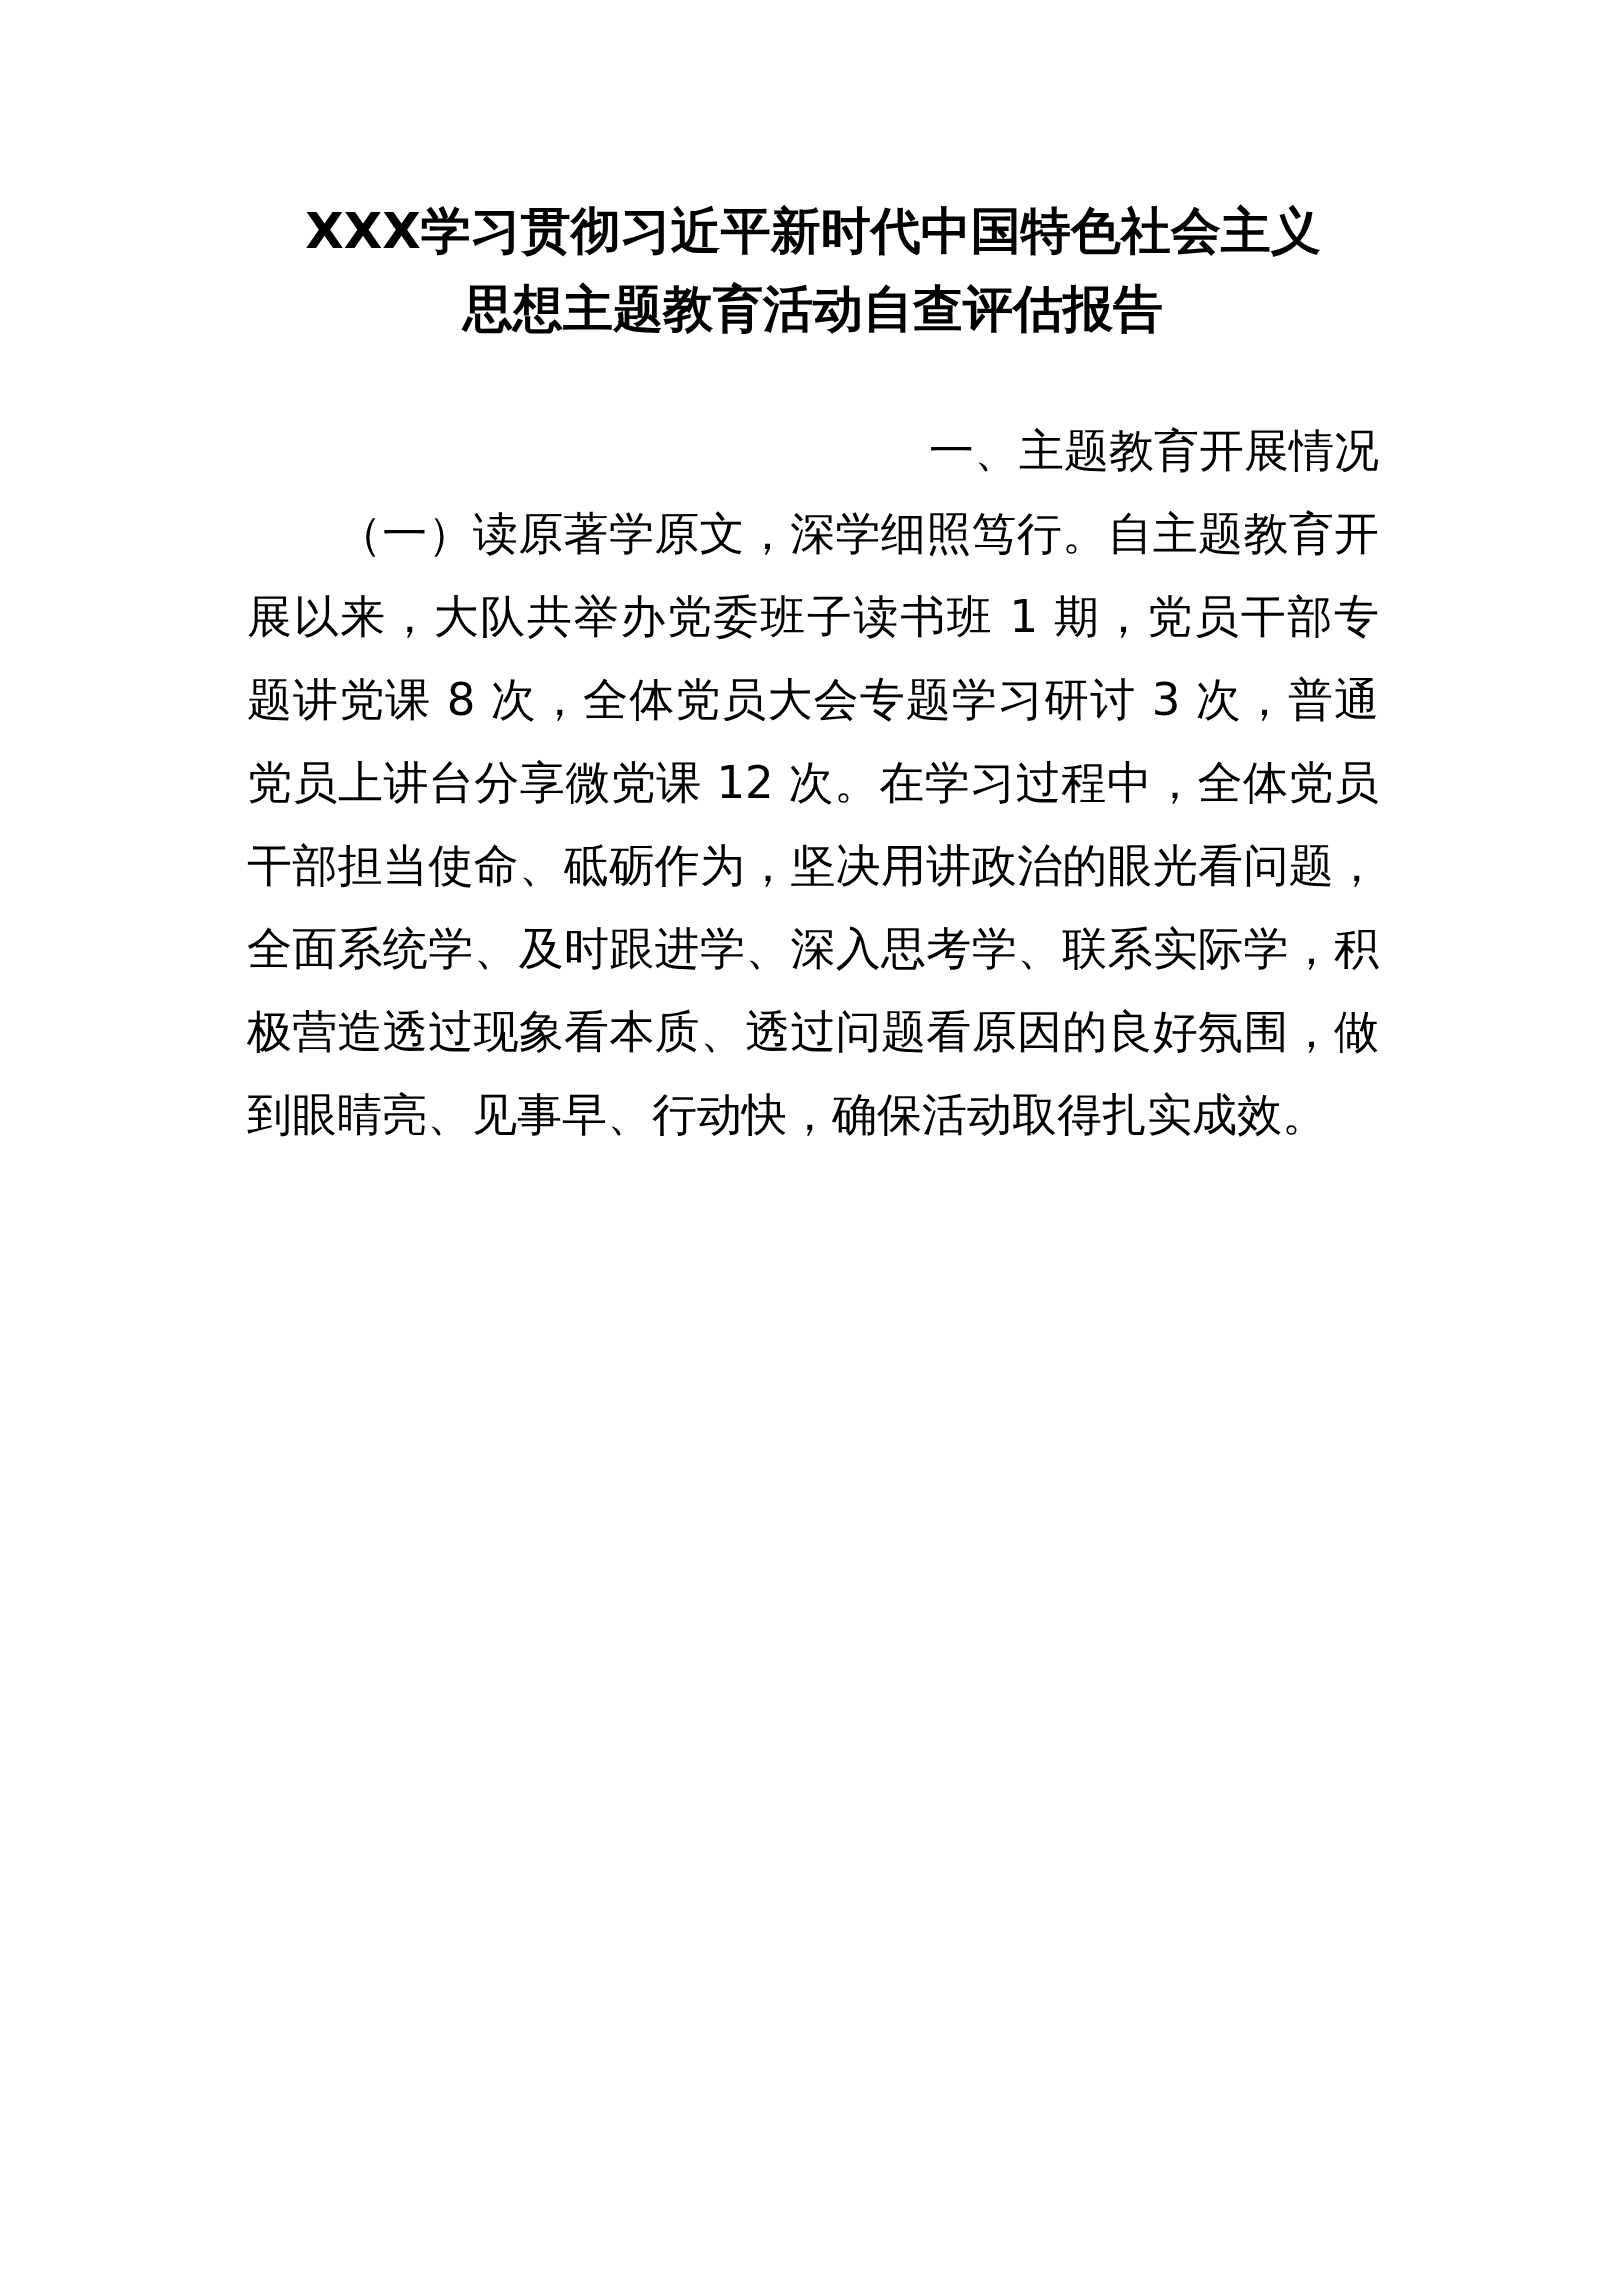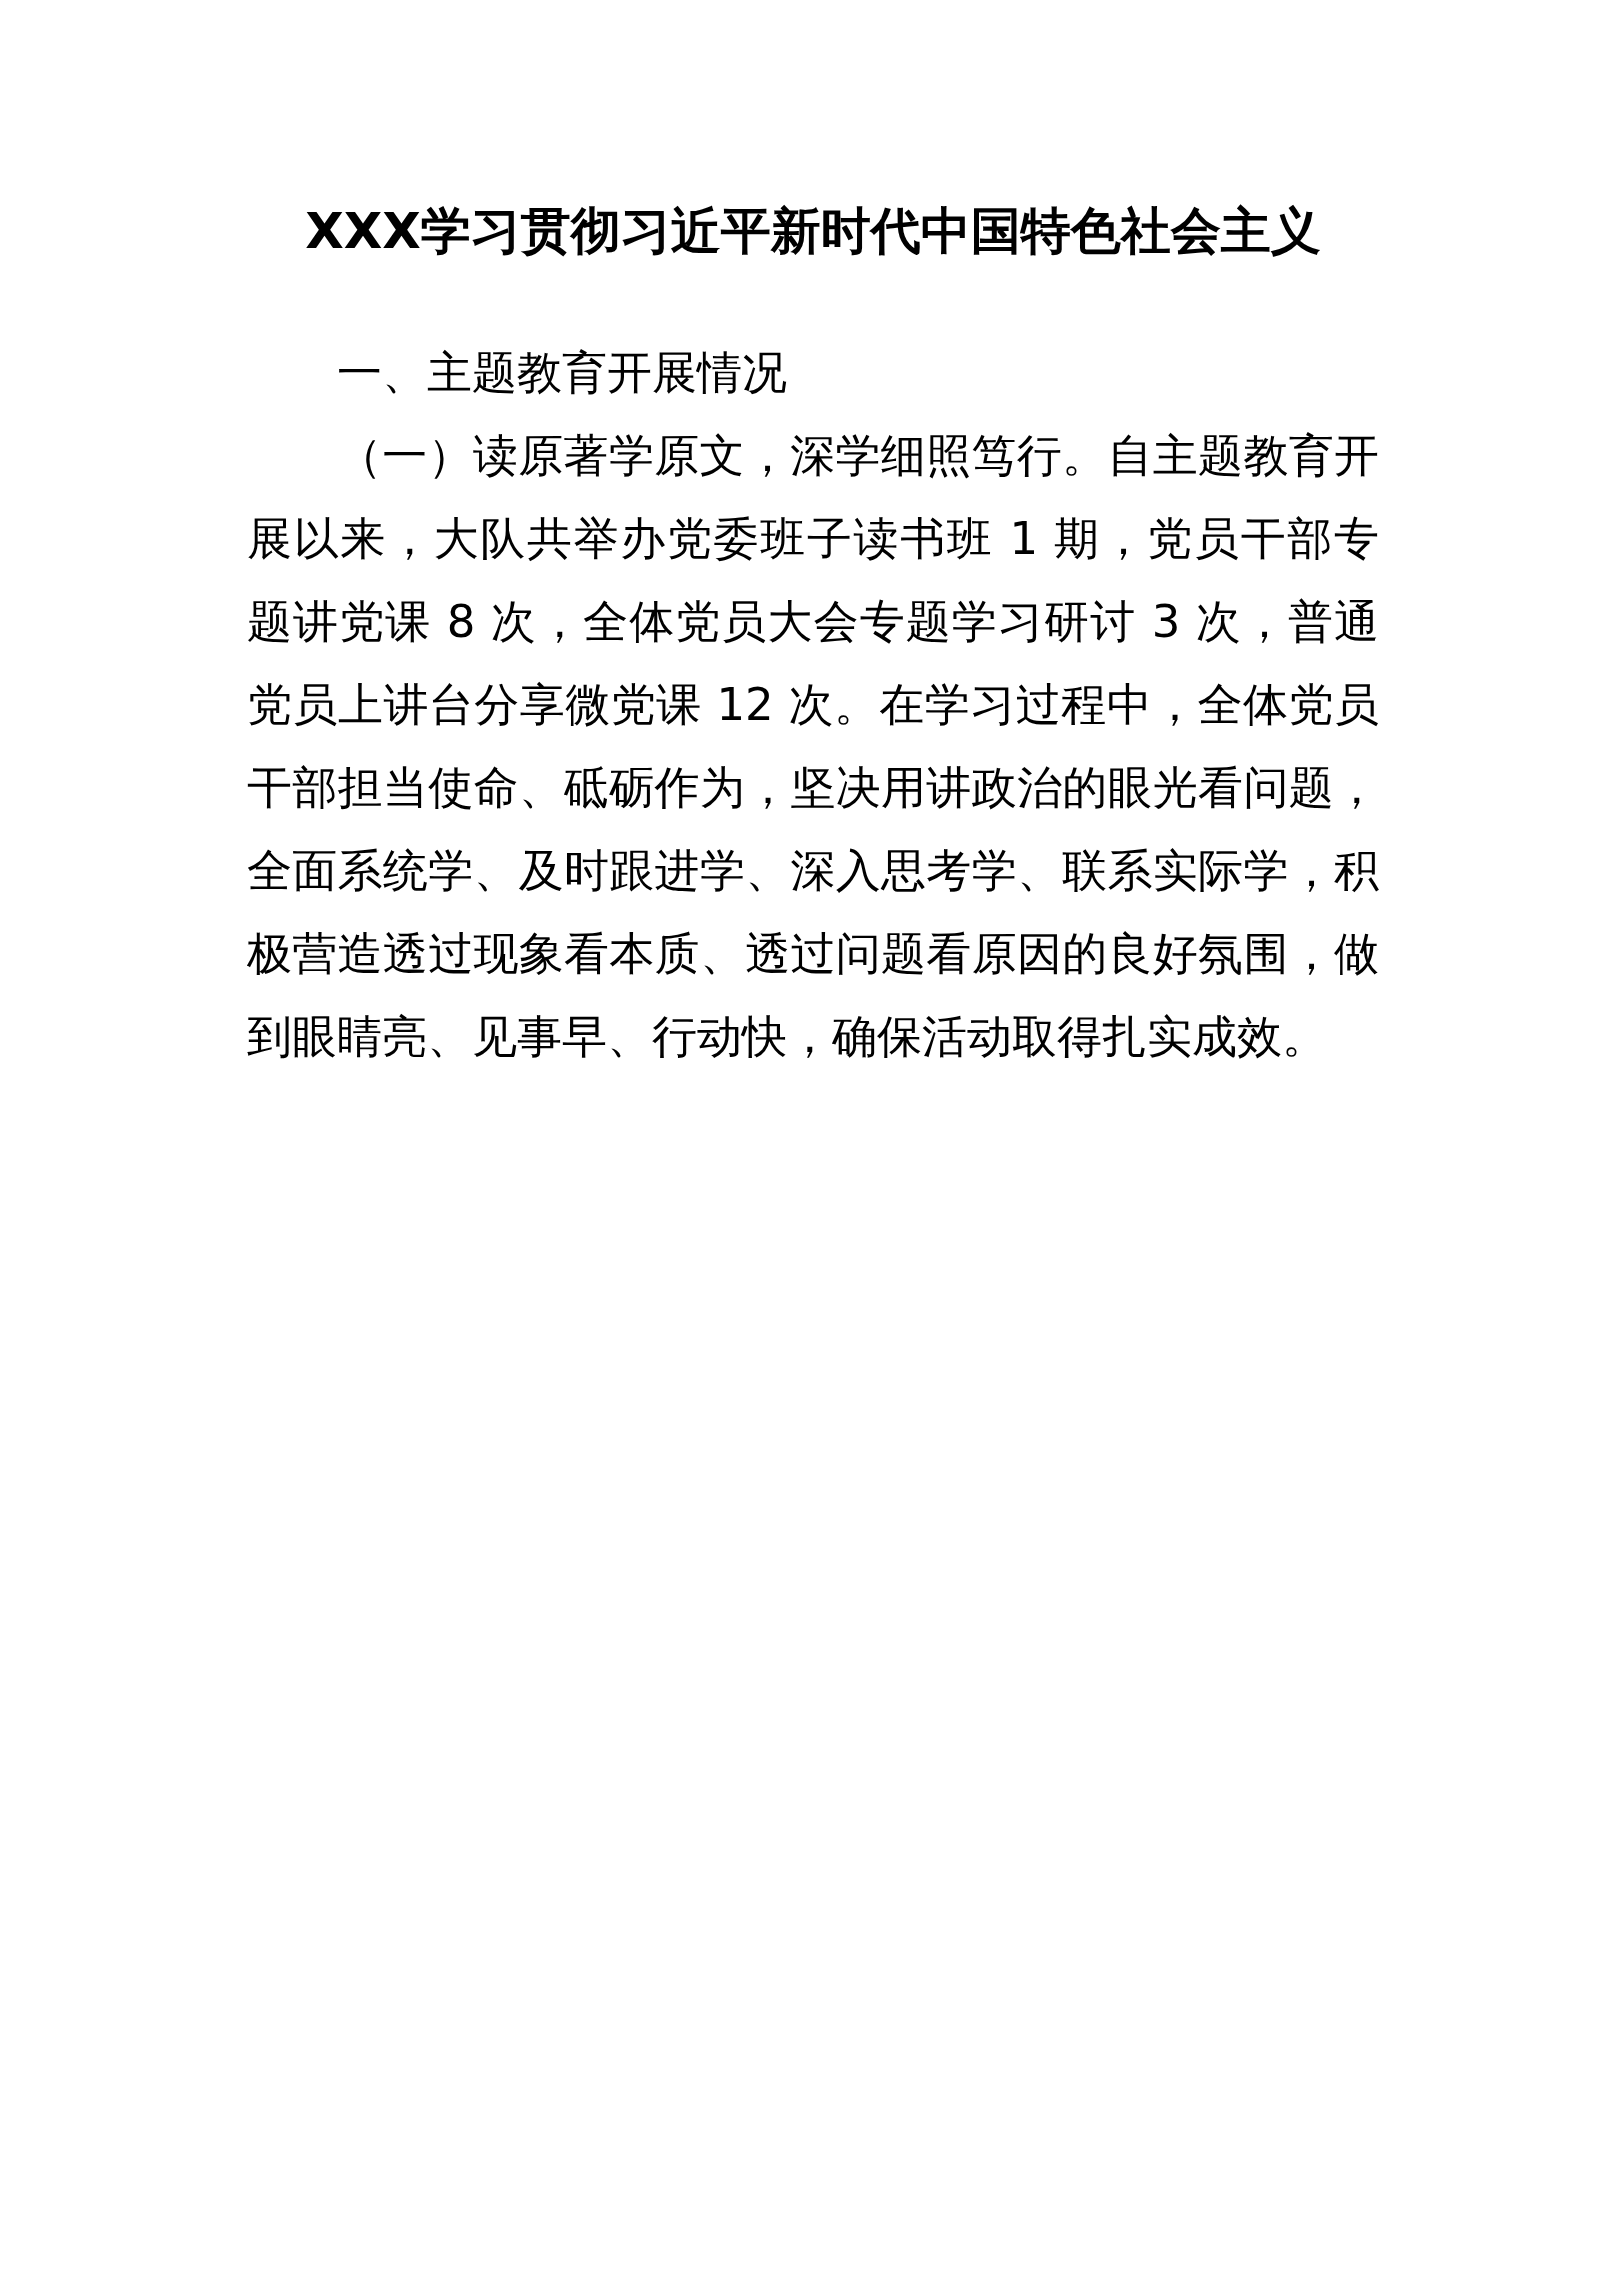--- a/index.html
+++ b/index.html
@@ -53,35 +53,36 @@
     word-break: break-all;
   }
   p.para + p.para {
     margin-top: 0px;
   }
   p.heading-para {
     margin: 0;
     font-size: 45px;
     line-height: 83px;
     text-indent: 90px;
-    text-align: left;
+    text-align: right;
     word-break: break-all;
   }
   .lead {
     font-weight: normal;
   }
 </style>
 </head>
 <body>
 
 <div class="page">
   <div class="content">
 
     <h1 class="doc-title">
       <span class="title-line">XXX学习贯彻习近平新时代中国特色社会主义</span>
+      <span class="title-line">思想主题教育活动自查评估报告</span>
     </h1>
 
     <div class="body-block">
 
 
       <p class="heading-para">一、主题教育开展情况</p>
 
       <p class="para"><span class="lead">（一）读原著学原文，深学细照笃行。</span><span>自主题教育开展以来，大队共举办党委班子读书班 1 期，党员干部专题讲党课 8 次，全体党员大会专题学习研讨 3 次，普通党员上讲台分享微党课 12 次。在学习过程中，全体党员干部担当使命、砥砺作为，坚决用讲政治的眼光看问题，全面系统学、及时跟进学、深入思考学、联系实际学，积极营造透过现象看本质、透过问题看原因的良好氛围，做到眼睛亮、见事早、行动快，确保活动取得扎实成效。</span></p>
 
 

